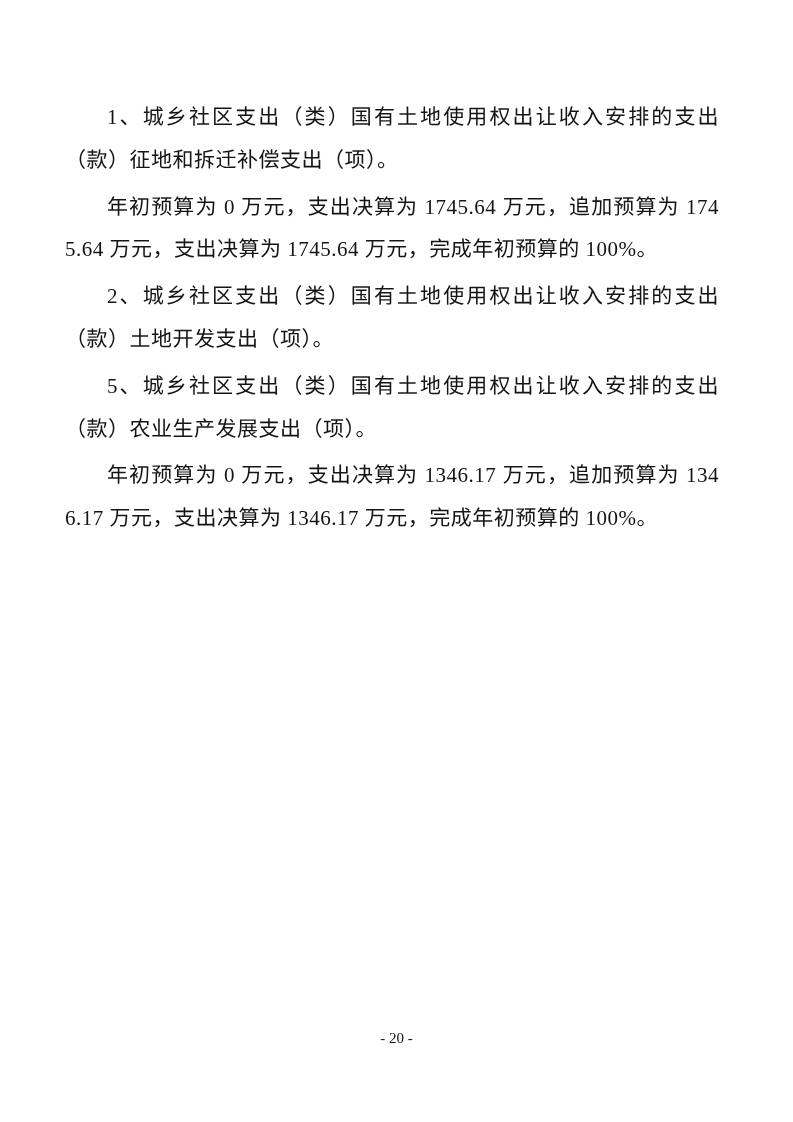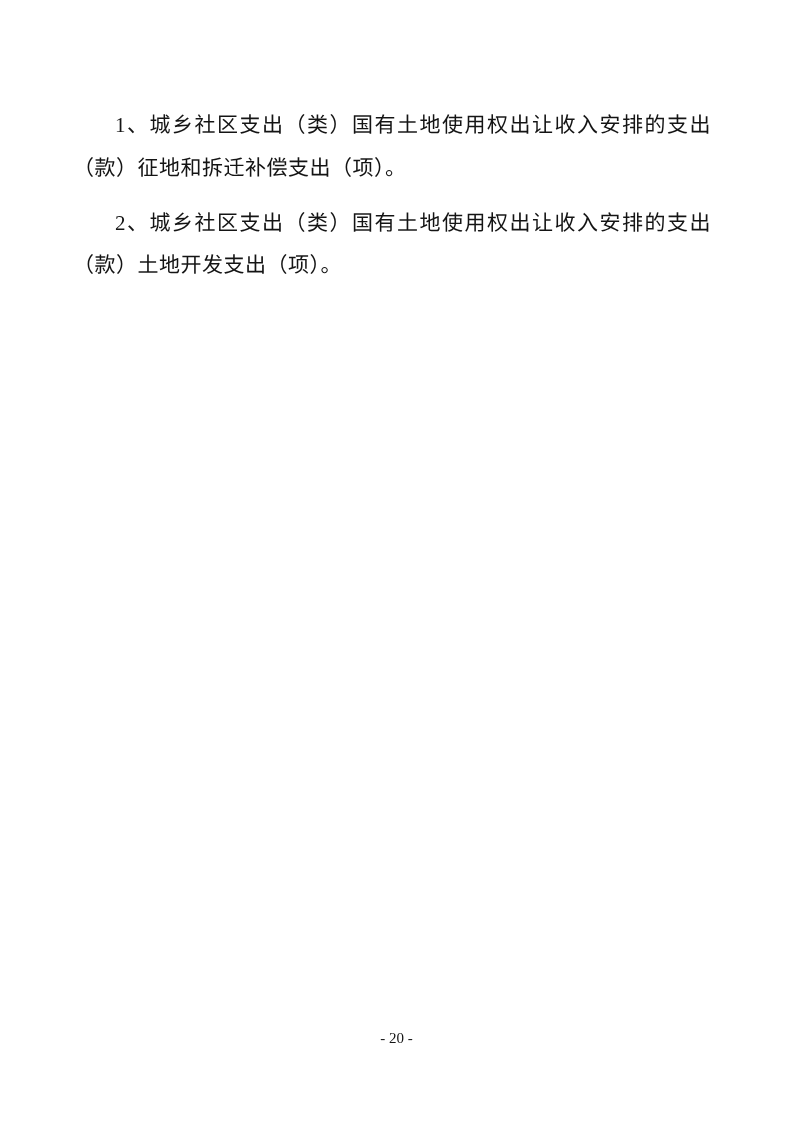--- a/index.html
+++ b/index.html
@@ -14,21 +14,21 @@
     height: 1122px;
     margin: 0 auto;
     background: #ffffff;
     color: #141414;
     font-family: "Liberation Serif", "DejaVu Serif", serif;
     box-sizing: border-box;
     padding: 92px 70px 0 61px;
     overflow: hidden;
   }
   .doc-body p {
-    margin: 12px;
+    margin: 4px;
     font-size: 21px;
     line-height: 42.8px;
     text-align: justify;
     text-indent: 2em;
     letter-spacing: 0.5px;
     word-break: break-all;
   }
   .page-footer {
     position: absolute;
     left: 0;
@@ -41,30 +41,35 @@
   }
 </style>
 </head>
 <body>
 
 <div class="page">
   <div class="doc-body">
 
     <div>
       <p>1、城乡社区支出（类）国有土地使用权出让收入安排的支出（款）征地和拆迁补偿支出（项）。</p>
+      <p>年初预算为 0 万元，支出决算为 1745.64 万元，追加预算为 1745.64 万元，支出决算为 1745.64 万元，完成年初预算的 100%。</p>
     </div>
 
     <div>
       <p>2、城乡社区支出（类）国有土地使用权出让收入安排的支出（款）土地开发支出（项）。</p>
     </div>
 
     <div>
     </div>
 
     <div>
     </div>
 
+    <div>
+      <p>5、城乡社区支出（类）国有土地使用权出让收入安排的支出（款）农业生产发展支出（项）。</p>
+      <p>年初预算为 0 万元，支出决算为 1346.17 万元，追加预算为 1346.17 万元，支出决算为 1346.17 万元，完成年初预算的 100%。</p>
+    </div>
 
 
   </div>
 
   <div class="page-footer">- 20 -</div>
 </div>
 
 </body></html>

